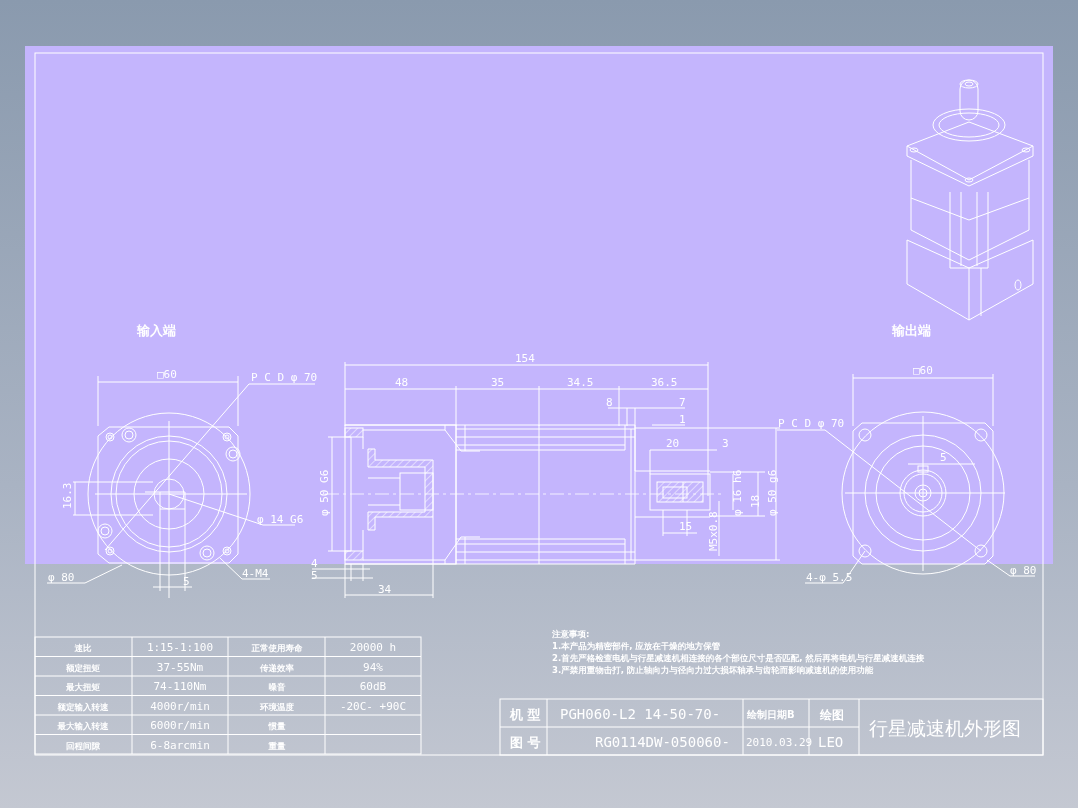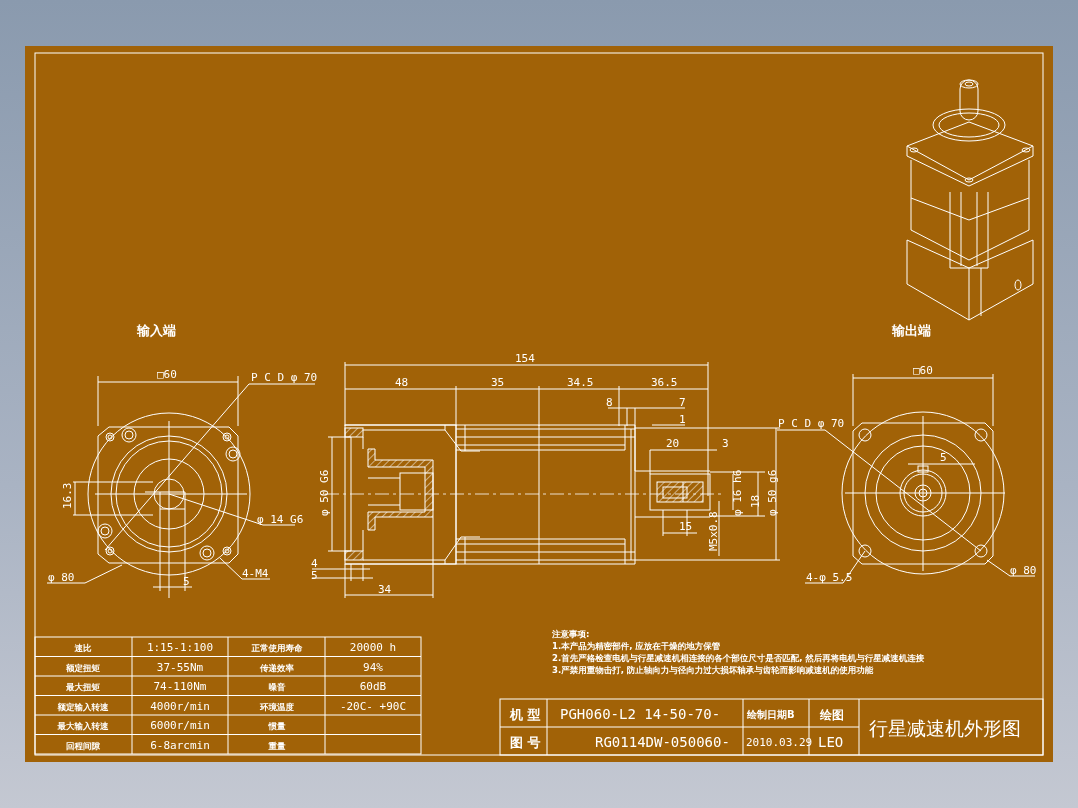--- a/index.html
+++ b/index.html
@@ -1,17 +1,17 @@
 <!DOCTYPE html>
 <html><head>
 <meta charset="utf-8">
 <style>
   html,body{margin:0;padding:0;}
   body{width:1078px;height:808px;overflow:hidden;background:linear-gradient(#8a9aae,#a9b3c3 60%,#c4c8d2);font-family:"DejaVu Sans",sans-serif;}
-  #sheet{position:absolute;left:25px;top:46px;width:1028px;height:716px;background:#a16207;}
+  #sheet{position:absolute;left:25px;top:46px;width:1028px;height:518px;background:#c4b5fd;}
   svg{position:absolute;left:0;top:0;}
   .ln{stroke:#fff;stroke-width:1;fill:none;}
   .cl{stroke:#fff;stroke-width:0.8;fill:none;stroke-dasharray:14 4 3 4;}
   .txt{fill:#fff;font-family:"DejaVu Sans Mono",monospace;font-size:11px;}
   .cn{fill:#fff;font-family:"DejaVu Sans",sans-serif;font-size:10px;font-weight:bold;}
   .big{fill:#fff;font-family:"DejaVu Sans",sans-serif;font-size:19px;}
   .mid{fill:#fff;font-family:"DejaVu Sans Mono",monospace;font-size:14px;}
   .small{fill:#fff;font-family:"DejaVu Sans",sans-serif;font-size:8.5px;font-weight:bold;}
   .hatch{fill:url(#hatch);stroke:#fff;stroke-width:1;}
 </style>

